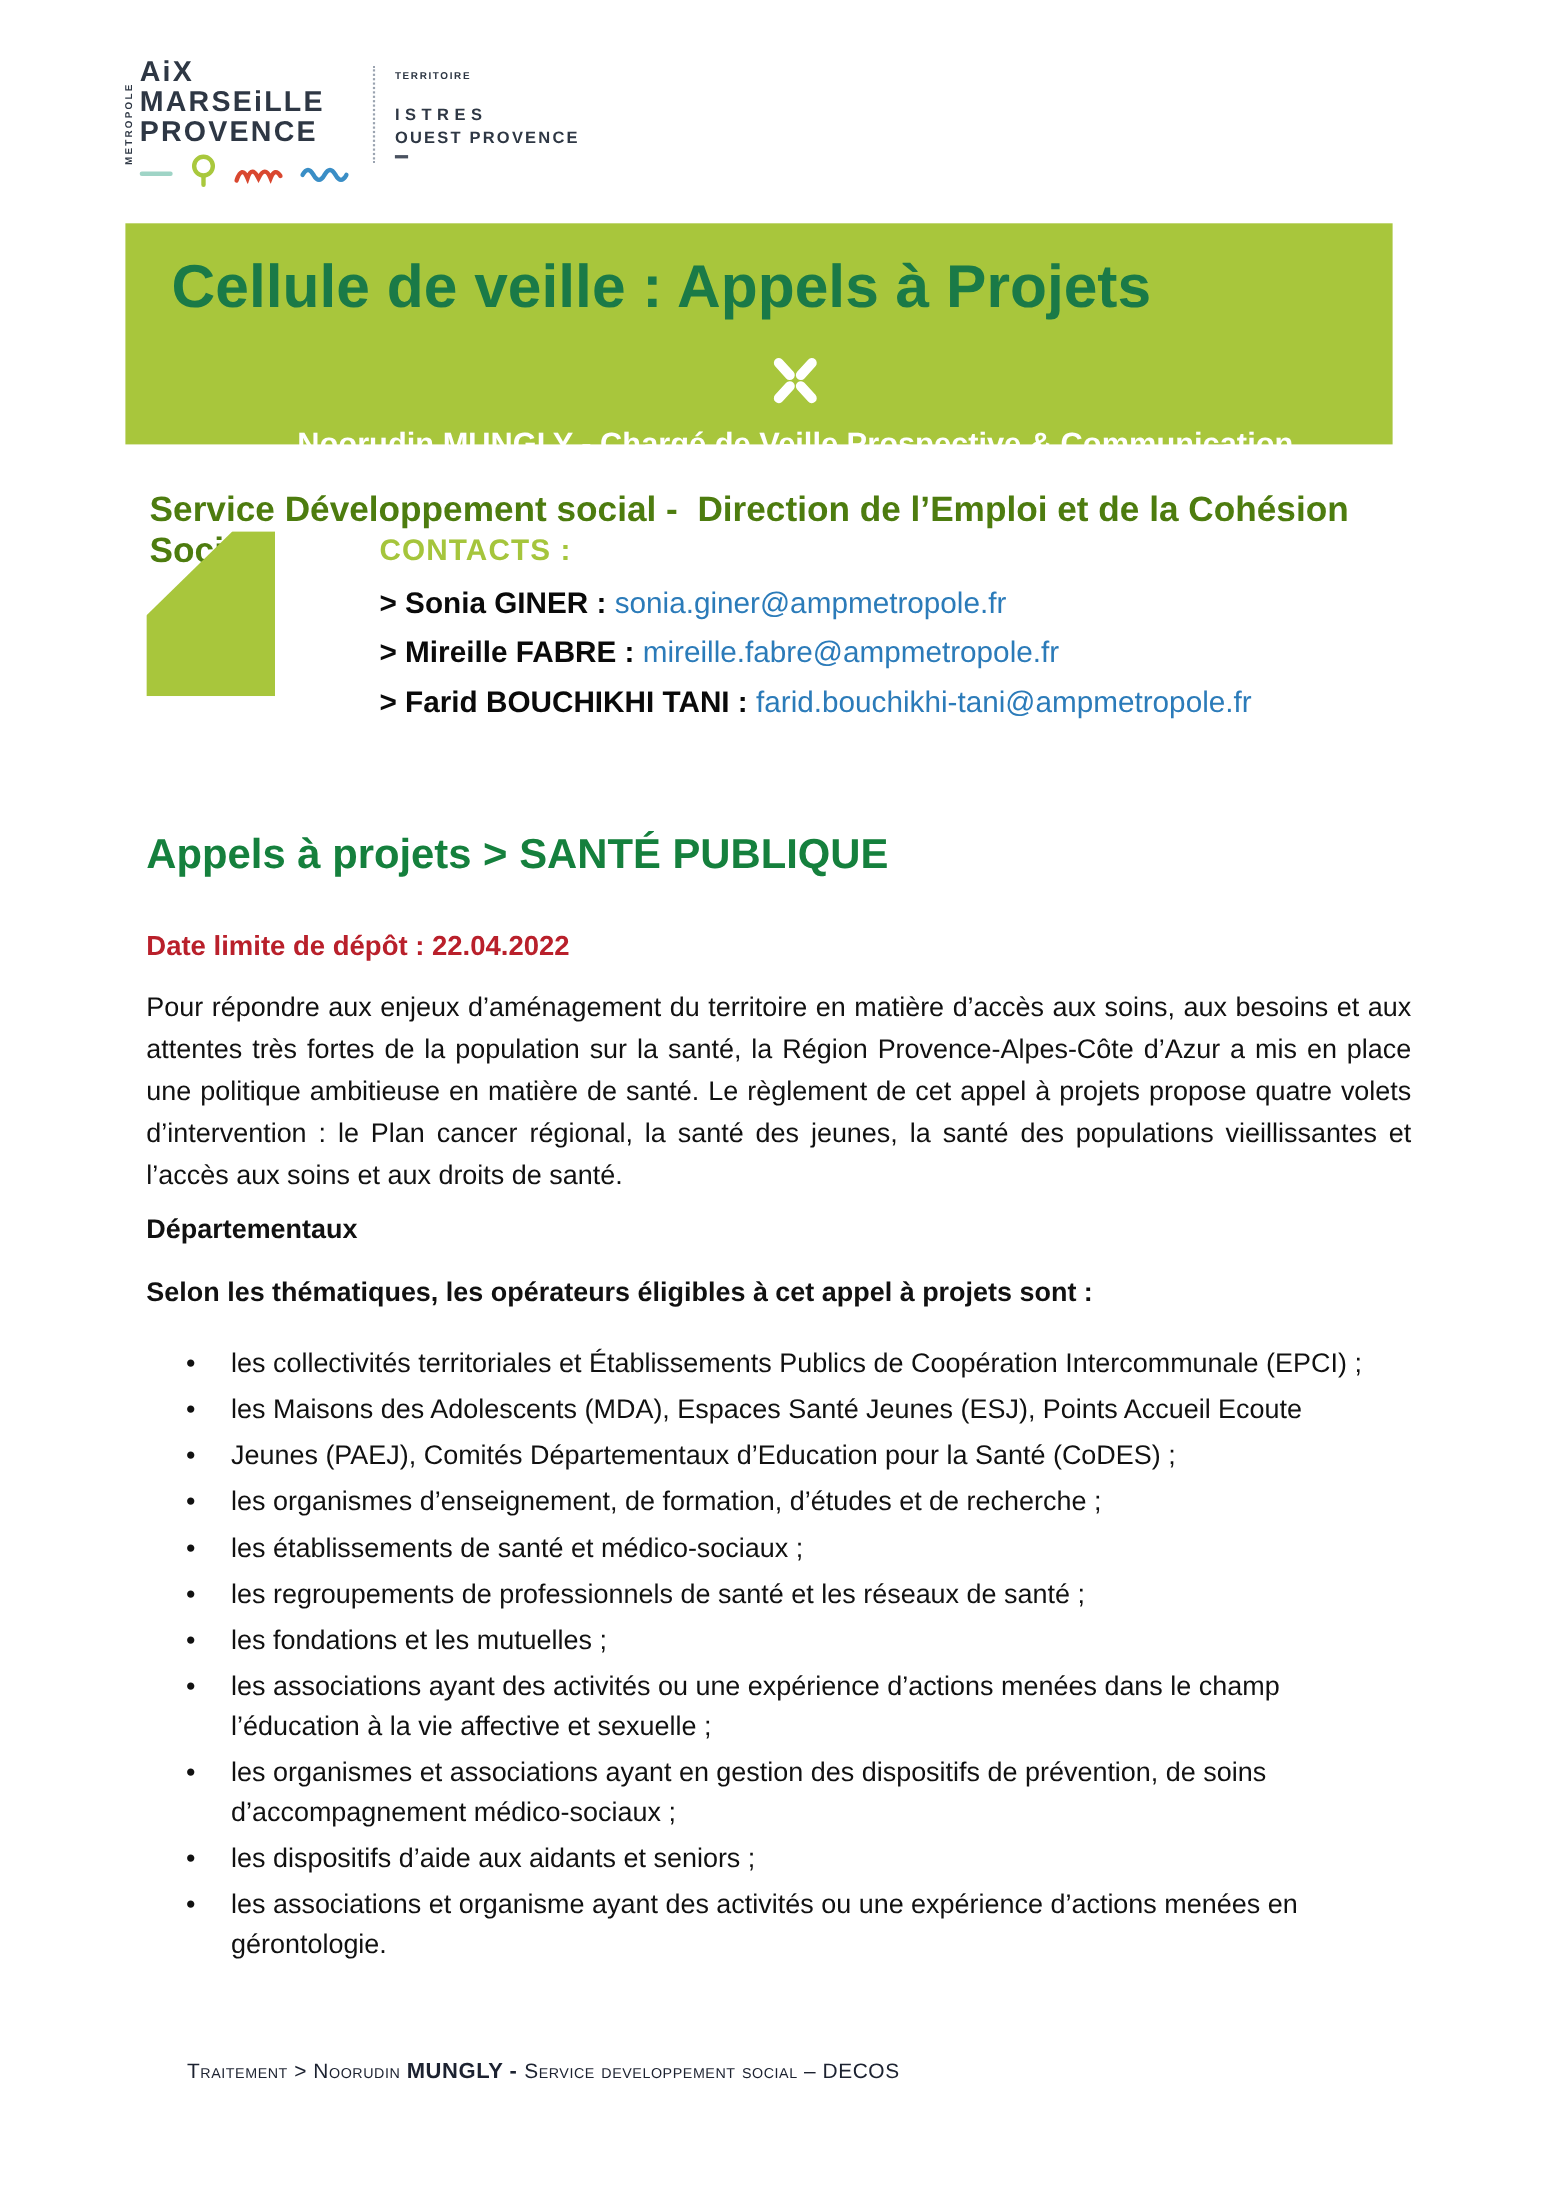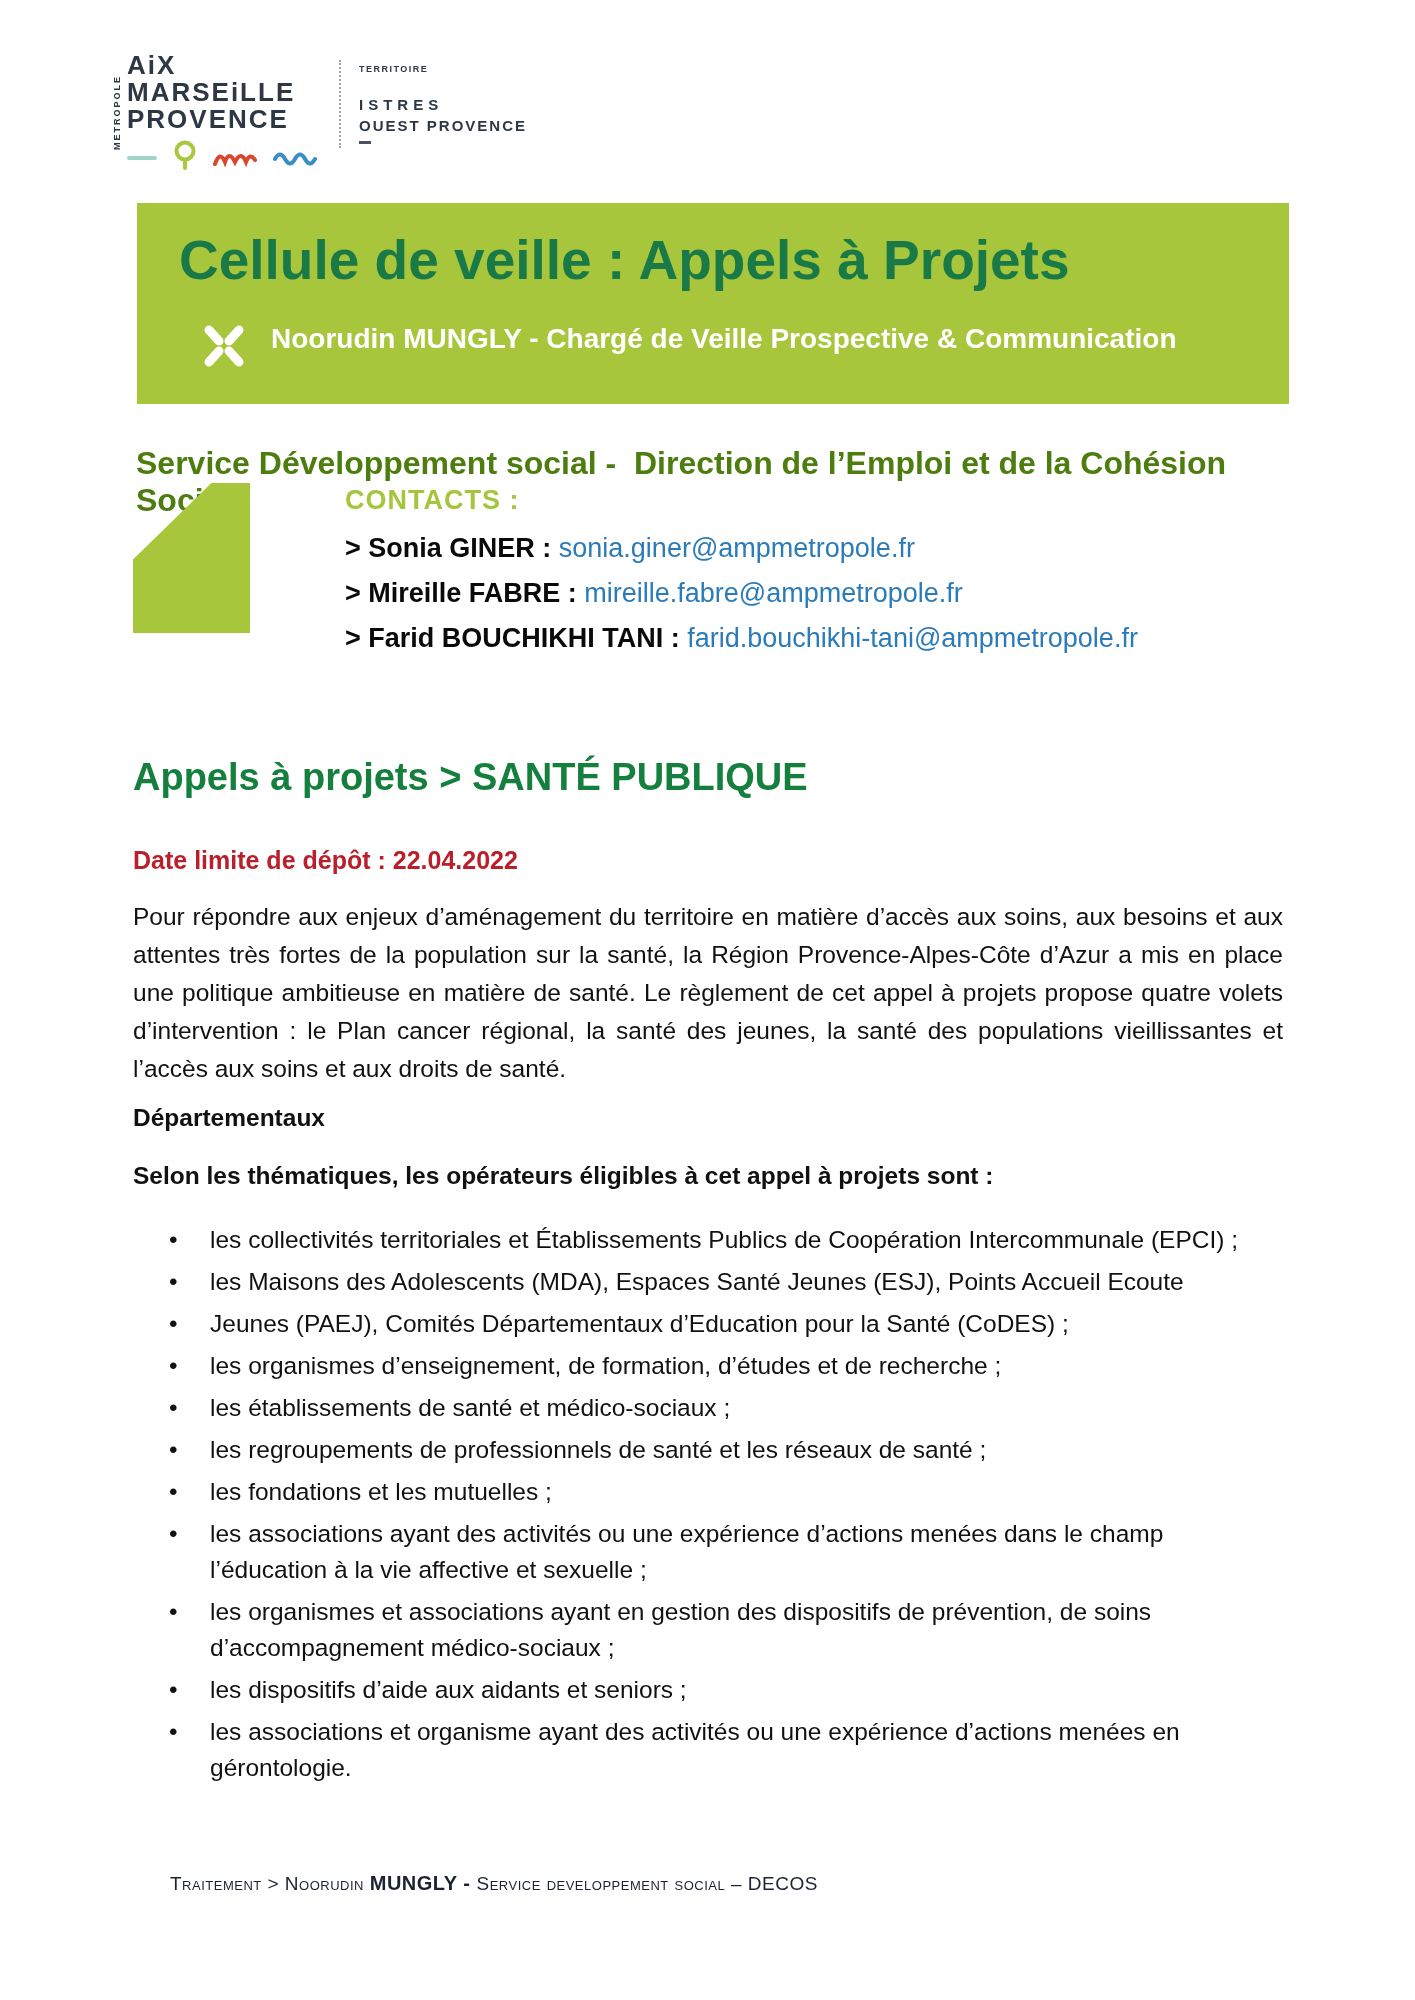--- a/index.html
+++ b/index.html
@@ -23,24 +23,24 @@
   .logo-sep { border-left:2px dotted #9aa3b0; height:88px; margin:8px 18px 0 22px; }
   .logo-right { padding-top:12px; color:#2e3744; }
   .territoire { font-size:9px; font-weight:bold; letter-spacing:1.5px; margin-bottom:22px; }
   .istres { font-size:15px; font-weight:bold; letter-spacing:5px; }
   .ouest { font-size:15px; font-weight:bold; letter-spacing:2px; margin-top:4px; }
   .tiny-dash { width:12px; height:3px; background:#4a5260; margin-top:7px; }
 
   
   .banner {
     position:absolute; top:203px; left:114px; width:1152px; height:201px;
-    background:#a8c63c; padding:26px 0 0 42px;margin-left:23px;
+    background:#a8c63c; padding:26px 0 0 42px;
   }
   .banner-title { color:#1a7a47; font-size:55px; font-weight:bold; letter-spacing:0px; line-height:62px; }
-  .banner-sub { display:flex; gap:26px; margin-top:32px; margin-left:24px; }
+  .banner-sub { display:flex; align-items:center; gap:14px; margin-top:32px; margin-left:24px;flex-direction:column; }
   .banner-sub .sub-text { color:#ffffff; font-weight:bold; font-size:28px; }
 
   
   .service-line {
     position:absolute; top:445px; left:136px; width:1140px;
     font-size:32px; font-weight:bold; color:#4d7c0f; white-space:pre-wrap;
   }
 
   
   .contacts { position:absolute; top:483px; left:133px; display:flex; }

